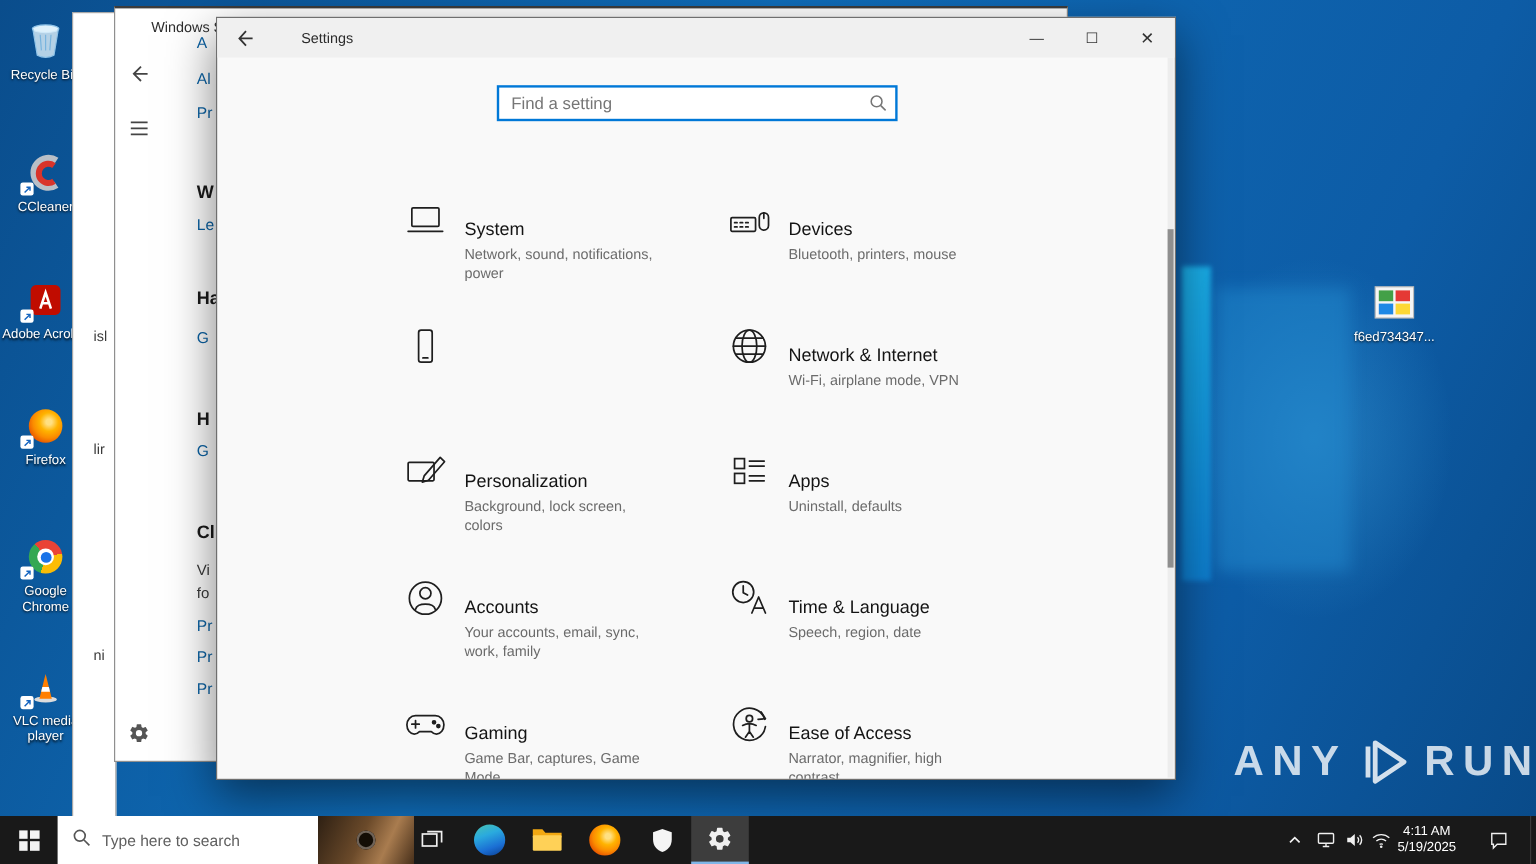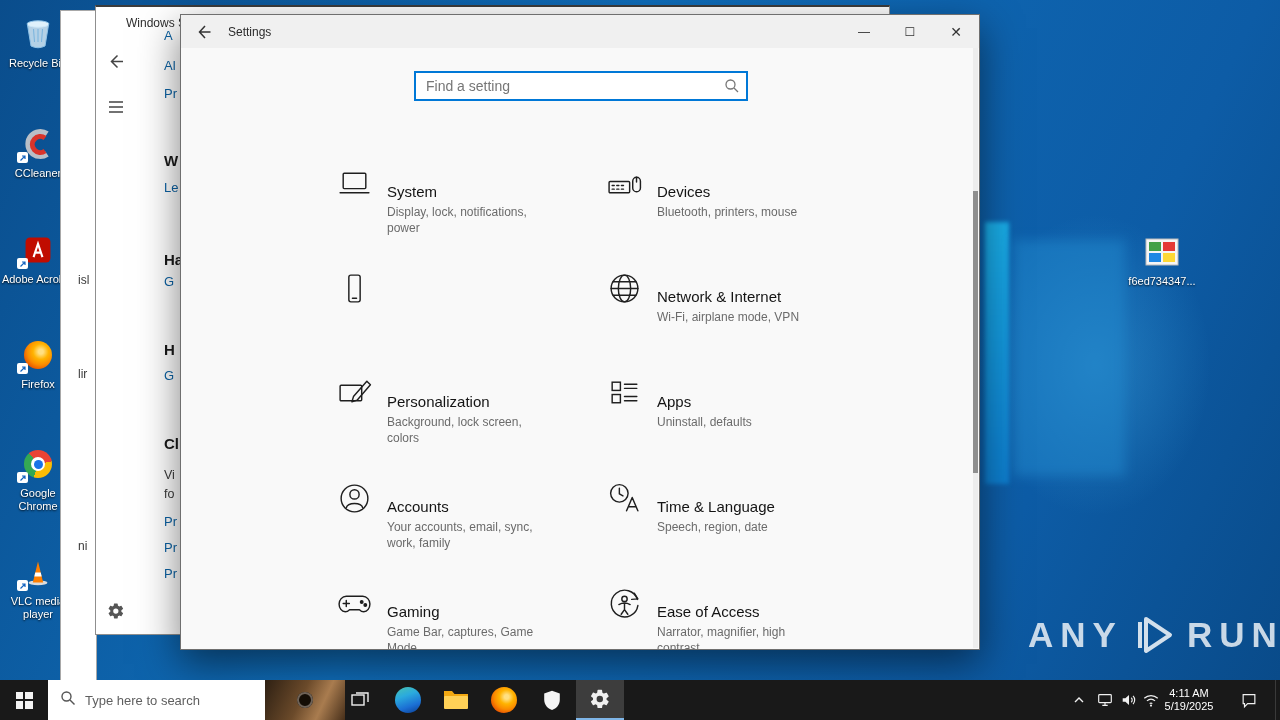--- a/index.html
+++ b/index.html
@@ -50,21 +50,21 @@
   .f-head { color:#1a1a1a; font-size:15px; font-weight:700; }
   .f-body { color:#3a3a3a; font-size:12.5px; }
 
   
   .settings-window { position:absolute; left:180px; top:14px; width:800px; height:636px;
     background:#f9f9f9; border:1px solid #6f6f6f; box-shadow:0 14px 38px rgba(0,0,0,.5);
     z-index:3; overflow:hidden; }
   .titlebar { position:absolute; left:0; top:0; right:0; height:33px; background:#f0f0f0;
     display:flex; align-items:center; }
   .back-btn { width:46px; height:33px; display:flex; align-items:center; justify-content:center; }
-  .win-title { font-size:12px; color:#2b2b2b; margin-left:1px; }
+  .win-title { font-size:12px; color:#2b2b2b; margin-left:24px; }
   .caption { position:absolute; right:0; top:0; display:flex; }
   .cap-btn { width:46px; height:33px; display:flex; align-items:center; justify-content:center;
     font-size:12px; color:#333; }
   .cap-btn.close { font-size:14px; }
   .search-wrap { position:absolute; left:233px; top:56px; width:334px; height:30px; }
   .find-input { width:100%; height:100%; border:2px solid #0078d7; background:#fff;
     padding:0 32px 0 10px; font-size:14px; color:#a21caf; }
   .find-input::placeholder { color:#767676; }
   .mag-in { position:absolute; right:8px; top:7px; }
   .tile { position:absolute; display:flex; gap:14px; width:252px; }
@@ -239,21 +239,21 @@
       <svg width="18" height="18" viewBox="0 0 24 24">
         <path fill="#555" d="M19.14,12.94a7.07,7.07,0,0,0,.06-.94,7.07,7.07,0,0,0-.06-.94l2.11-1.65a.5.5,0,0,0,.12-.64l-2-3.46a.5.5,0,0,0-.61-.22l-2.49,1a7.3,7.3,0,0,0-1.62-.94l-.38-2.65A.5.5,0,0,0,13.78,2H9.78a.5.5,0,0,0-.49.42L8.91,5.07a7.3,7.3,0,0,0-1.62.94l-2.49-1a.5.5,0,0,0-.61.22l-2,3.46a.5.5,0,0,0,.12.64L4.42,11a7.07,7.07,0,0,0-.06.94,7.07,7.07,0,0,0,.06.94L2.31,14.53a.5.5,0,0,0-.12.64l2,3.46a.5.5,0,0,0,.61.22l2.49-1a7.3,7.3,0,0,0,1.62.94l.38,2.65a.5.5,0,0,0,.49.42h4a.5.5,0,0,0,.49-.42l.38-2.65a7.3,7.3,0,0,0,1.62-.94l2.49,1a.5.5,0,0,0,.61-.22l2-3.46a.5.5,0,0,0-.12-.64ZM11.78,15.5a3.5,3.5,0,1,1,3.5-3.5A3.5,3.5,0,0,1,11.78,15.5Z"></path>
       </svg>
     </div>
 
     <span class="sec-frag f-link" style="top:21px">A</span>
     <span class="sec-frag f-link" style="top:51px">Al</span>
     <span class="sec-frag f-link" style="top:79px">Pr</span>
     <span class="sec-frag f-head" style="top:145px">W</span>
     <span class="sec-frag f-link" style="top:173px">Le</span>
-    <span class="sec-frag f-head" style="top:244px">Ha</span>
+    <span class="sec-frag f-head" style="top:233px">Ha</span>
     <span class="sec-frag f-link" style="top:267px">G</span>
     <span class="sec-frag f-head" style="top:334px">H</span>
     <span class="sec-frag f-link" style="top:361px">G</span>
     <span class="sec-frag f-head" style="top:428px">Cl</span>
     <span class="sec-frag f-body" style="top:461px">Vi</span>
     <span class="sec-frag f-body" style="top:480px">fo</span>
     <span class="sec-frag f-link" style="top:507px">Pr</span>
     <span class="sec-frag f-link" style="top:533px">Pr</span>
     <span class="sec-frag f-link" style="top:559px">Pr</span>
   </div>
@@ -283,21 +283,21 @@
       </span>
     </div>
 
     <div class="tile" style="left:155px; top:145px">
       <svg class="cat-svg" viewBox="0 0 36 36" stroke="#1f1f1f" stroke-width="1.4" fill="none" stroke-linecap="round">
         <rect x="7" y="8" width="22" height="15" rx="1"></rect>
           <path d="M4 27 h28"></path>
       </svg>
       <div class="ttext">
         <div class="tname">System</div>
-        <div class="tdesc">Display, lock, notifications, power</div>
+        <div class="tdesc">Network, sound, notifications, power</div>
       </div>
     </div>
 
     <div class="tile" style="left:425px; top:145px">
       <svg class="cat-svg" viewBox="0 0 36 36" stroke="#1f1f1f" stroke-width="1.4" fill="none" stroke-linecap="round">
         <rect x="3" y="16" width="20" height="11" rx="1"></rect>
         <path d="M6 20h2 M10.5 20h2 M15 20h2 M6 23.5h2 M10.5 23.5h2 M15 23.5h2"></path>
         <rect x="26" y="12" width="7.5" height="14" rx="3.7"></rect>
           <path d="M29.7 12 v4.5"></path>
       </svg>

